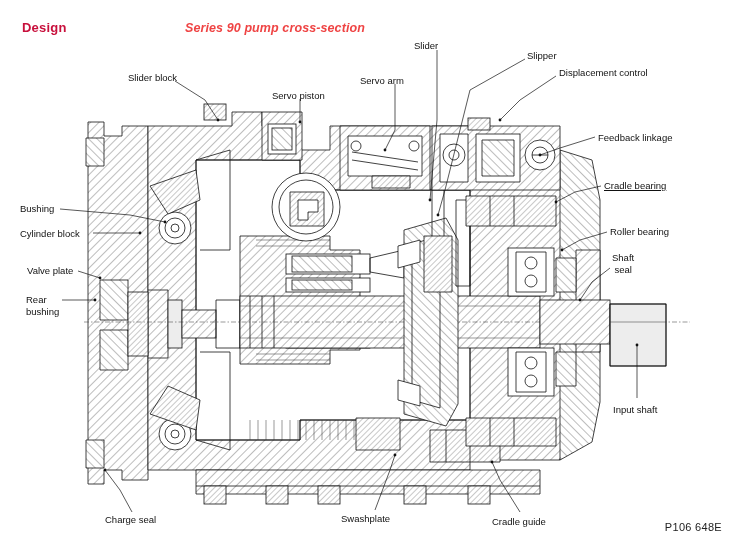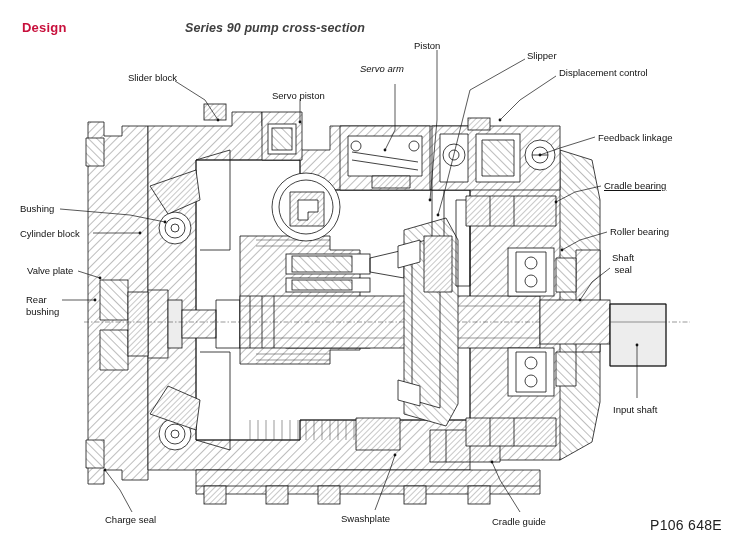--- a/index.html
+++ b/index.html
@@ -23,29 +23,29 @@
     font-weight: bold;
     color: #c8103c;
     letter-spacing: 0.2px;
   }
   .fig-title {
     position: absolute;
     left: 185px;
     top: 21px;
     font-size: 12.5px;
     font-style: italic;
-    color: #404040;
+    color: #ef4444;
     font-weight: bold;
     letter-spacing: 0.1px;
   }
   .fig-code {
     position: absolute;
     right: 14px;
     bottom: 16px;
-    font-size: 14px;
+    font-size: 11px;
     color: #222;
     letter-spacing: 0.3px;
   }
   .callout {
     position: absolute;
     font-size: 9.5px;
     color: #111;
     line-height: 12px;
     white-space: pre-line;
   }
@@ -288,22 +288,22 @@
         <polyline points="93,233 140,233" class="lead"></polyline>
         <circle cx="140" cy="233" r="1.4" fill="#111"></circle>
         <polyline points="60,209 130,215 165,222" class="lead"></polyline>
         <circle cx="165" cy="222" r="1.4" fill="#111"></circle>
       </g>
   </svg>
 
   <div id="callout-layer">
       <div class="callout" style="left: 128px; top: 72px;">Slider block</div>
       <div class="callout" style="left: 272px; top: 90px; text-align: center;">Servo piston</div>
-      <div class="callout" style="left: 360px; top: 63px; font-style: italic;">Servo arm</div>
-      <div class="callout" style="left: 414px; top: 40px;">Piston</div>
+      <div class="callout" style="left: 360px; top: 75px;">Servo arm</div>
+      <div class="callout" style="left: 414px; top: 40px;">Slider</div>
       <div class="callout" style="left: 527px; top: 50px;">Slipper</div>
       <div class="callout" style="left: 559px; top: 67px; text-align: right;">Displacement control</div>
       <div class="callout" style="left: 598px; top: 132px;">Feedback linkage</div>
       <div class="callout" style="left: 604px; top: 180px; text-decoration: underline;">Cradle bearing</div>
       <div class="callout" style="left: 610px; top: 226px;">Roller bearing</div>
       <div class="callout" style="left: 612px; top: 252px; text-align: center;">Shaft
 seal</div>
       <div class="callout" style="left: 613px; top: 404px;">Input shaft</div>
       <div class="callout" style="left: 492px; top: 516px;">Cradle guide</div>
       <div class="callout" style="left: 341px; top: 513px;">Swashplate</div>

